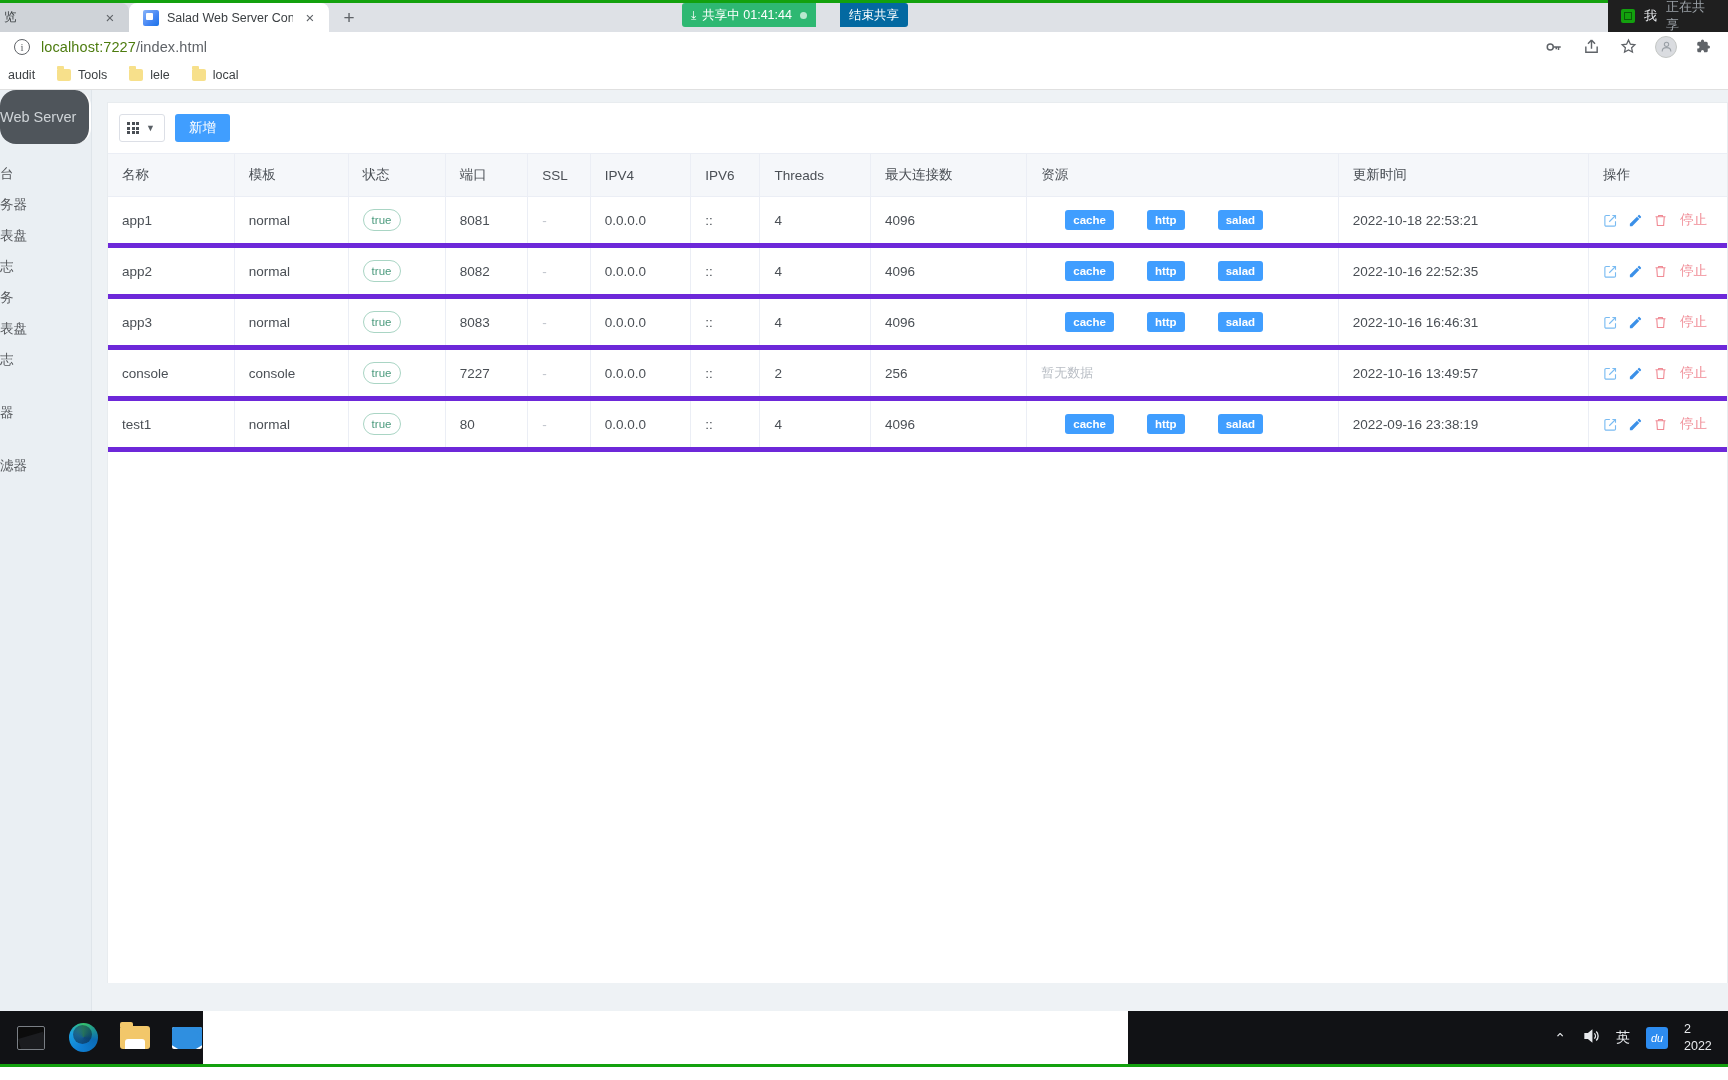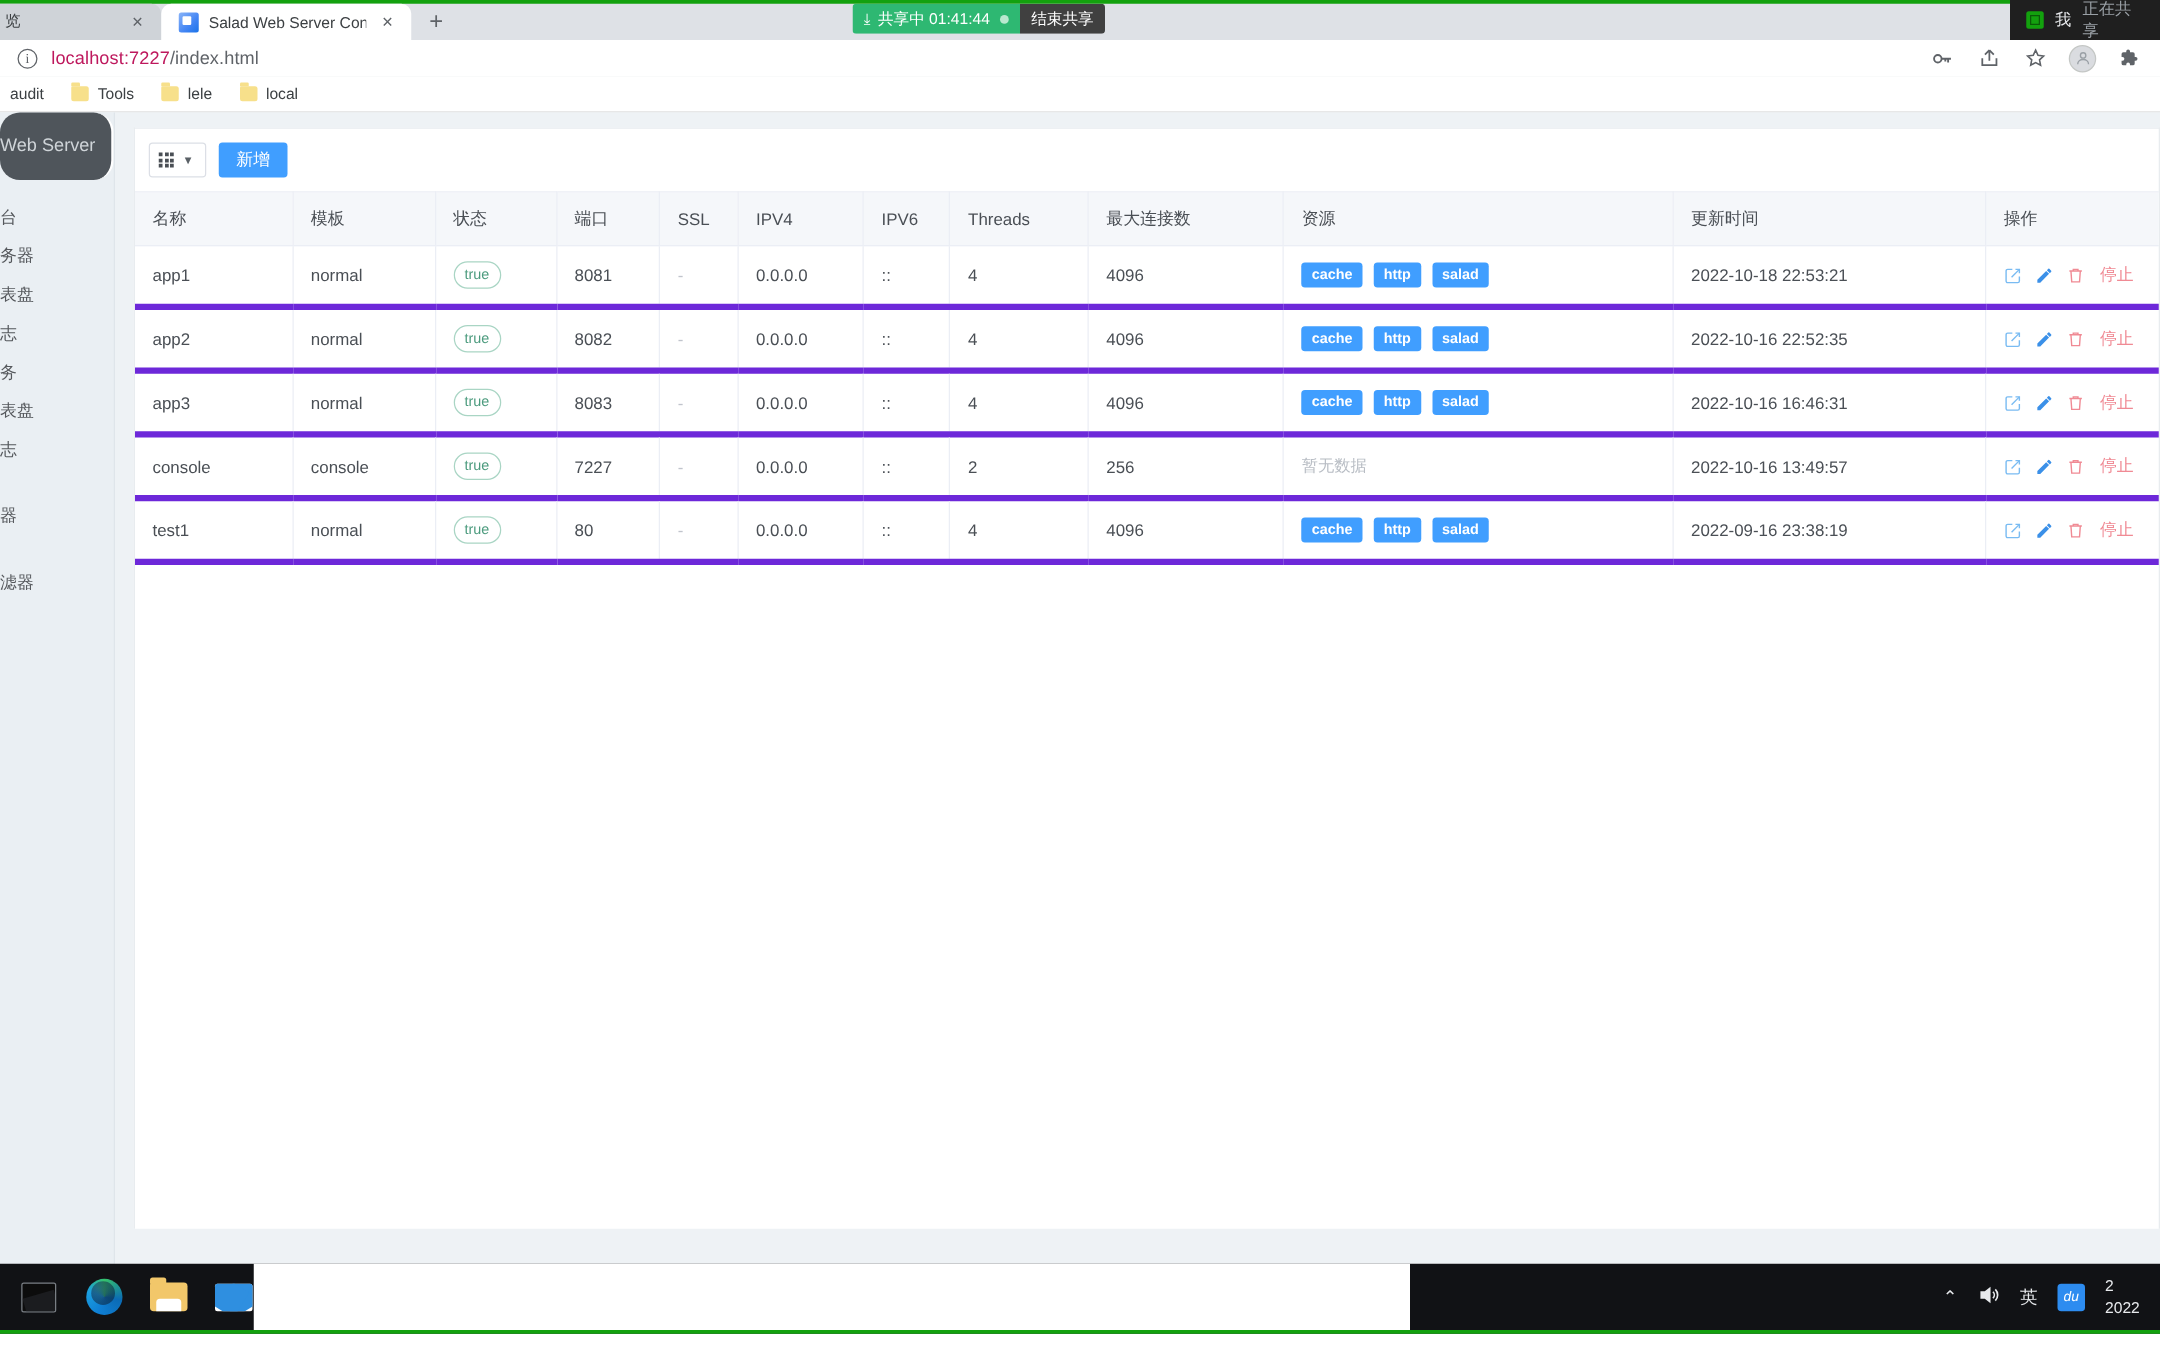--- a/index.html
+++ b/index.html
@@ -57,22 +57,22 @@
   .share-left {
     background: #2eb872; color: #ffffff;
     display: flex; align-items: center; gap: 6px; padding: 0 9px;
   }
   .share-dl-icon { font-size: 12px; line-height: 1; }
   .share-rec-dot {
     width: 7px; height: 7px; border-radius: 50%;
     background: #b9e8cf; display: inline-block; margin-left: 2px;
   }
   .share-stop {
-    background: #404040; color: #ffffff;
-    display: flex; align-items: center; padding: 4px 9px;
+    background: #0369a1; color: #ffffff;
+    display: flex; align-items: center; padding: 4px 9px; margin-left: 24px;
   }
   .sharing-badge {
     position: absolute; right: 0; top: -3px;
     width: 120px; height: 32px; background: #1f1f1f;
     display: flex; align-items: center; gap: 9px; padding: 0 13px;
     font-size: 13px; color: #e8eaed;
   }
   .sharing-chip {
     width: 14px; height: 14px; background: #13a10e; border-radius: 2px;
     position: relative; flex: 0 0 14px;
@@ -91,21 +91,21 @@
   .info-circle {
     width: 16px; height: 16px; border: 1.3px solid #5f6368;
     border-radius: 50%; display: flex; align-items: center;
     justify-content: center; font-size: 11px; color: #5f6368;
     font-family: "Liberation Serif", serif; flex: 0 0 16px;
   }
   .url-text {
     margin-left: 11px; font-size: 14.5px; color: #5f6368;
     letter-spacing: 0.1px;
   }
-  .url-text b { color: #be185d; font-weight: 400; }
+  .url-text b { color: #4d7c0f; font-weight: 400; }
   .omni-actions {
     margin-left: auto; display: flex; align-items: center; gap: 17px;
     color: #5f6368;
   }
   .omni-ico { width: 20px; height: 20px; display: flex; align-items: center; justify-content: center; }
   .avatar-circle {
     width: 22px; height: 22px; border-radius: 50%;
     background: #dadce0; border: 1px solid #c4c7c5;
     display: flex; align-items: center; justify-content: center;
   }
@@ -221,20 +221,21 @@
     min-width: 38px; height: 22px; padding: 0 8px;
     border: 1px solid #a9d5c4; color: #4c9b7e;
     border-radius: 11px; font-size: 11.5px; background: #fff;
   }
   .dash { color: #c0c4cc; }
   .tagwrap { display: flex; gap: 9px; }
   .tag {
     background: #409eff; color: #fff; font-size: 11.5px;
     padding: 3px 8px; border-radius: 3px; line-height: 1.25;
     font-weight: bold;
+    margin-left: 24px;
   }
   .nodata { color: #b8bdc4; font-size: 13px; margin-top: 22px; }
 
   .actions { display: flex; align-items: center; gap: 10px; }
   .act { cursor: pointer; display: inline-flex; line-height: 0; }
   .act-stop { color: #f08a94; font-size: 13.5px; cursor: pointer; margin-left: 2px; }
 
   .cursor-arrow {
     position: absolute; left: 1045px; top: 318px;
     width: 0; height: 0; pointer-events: none; z-index: 50;

